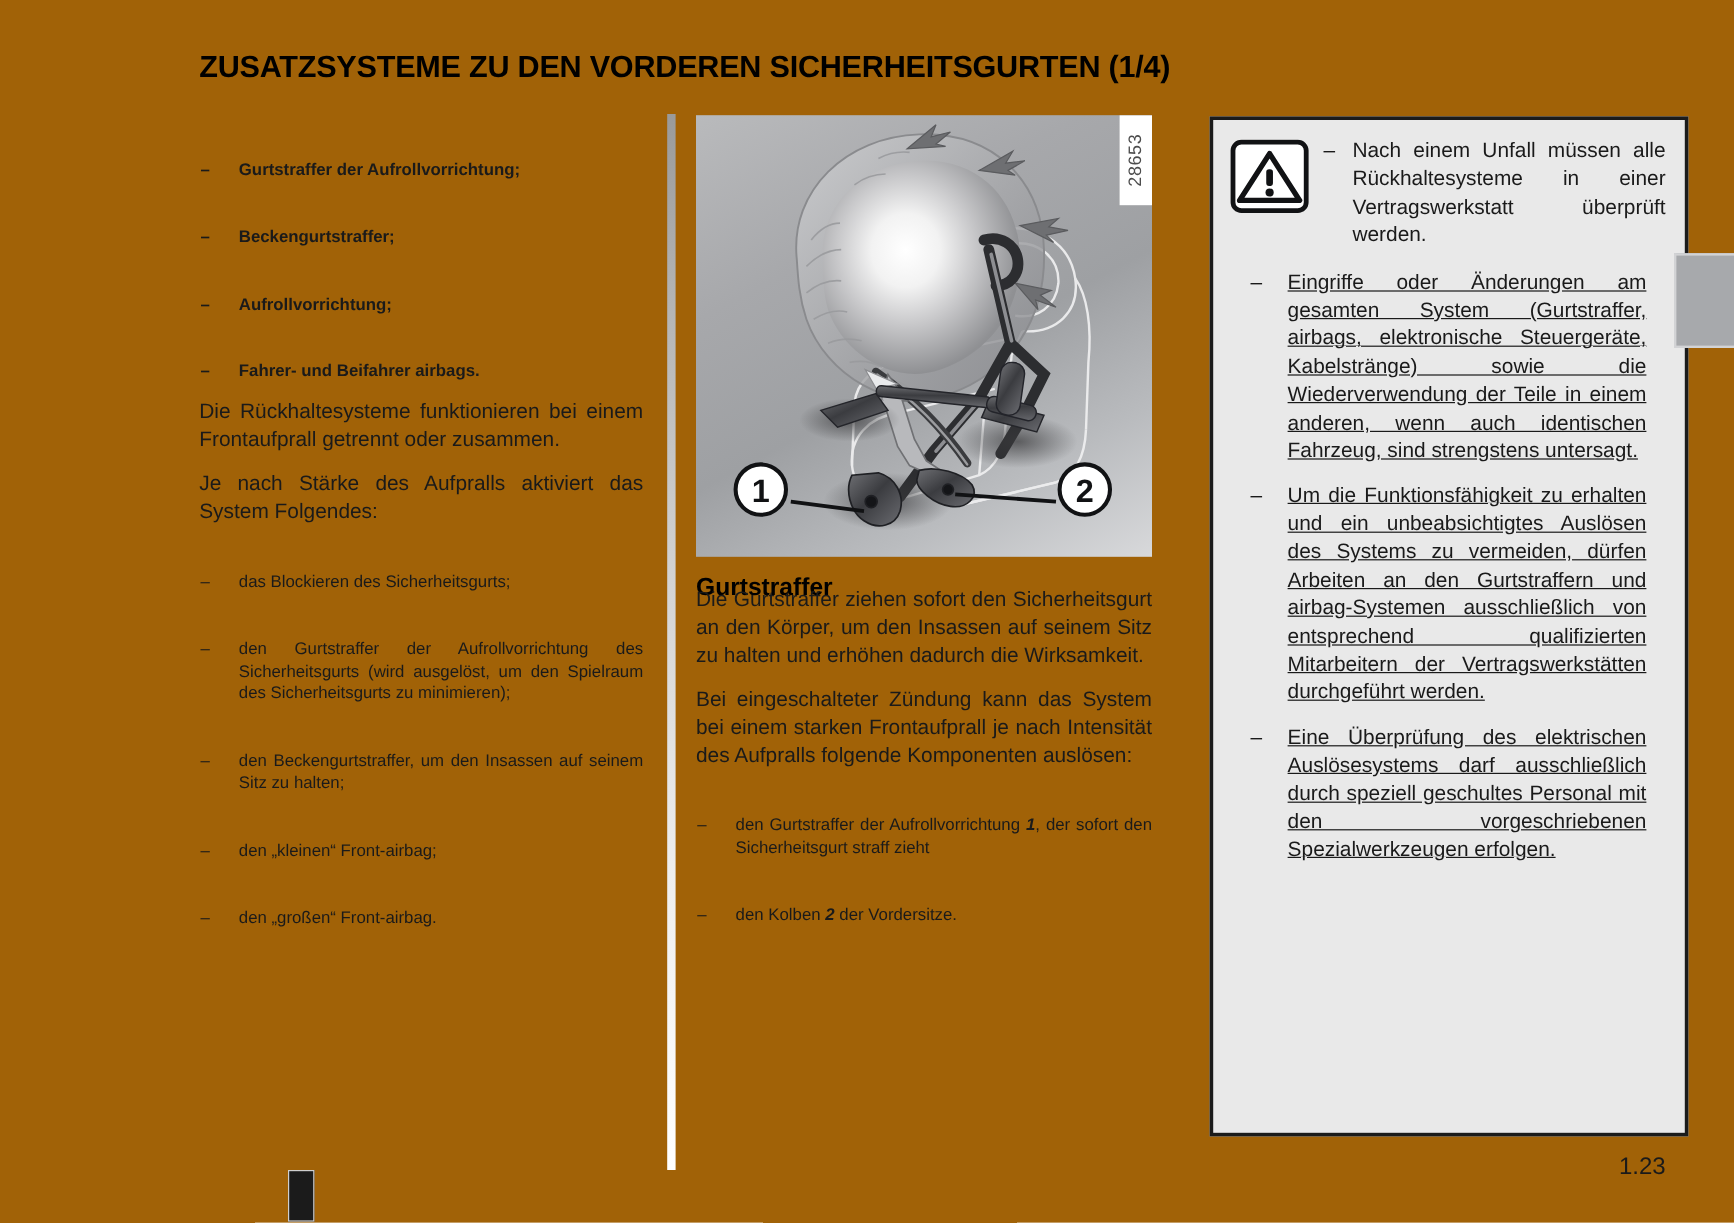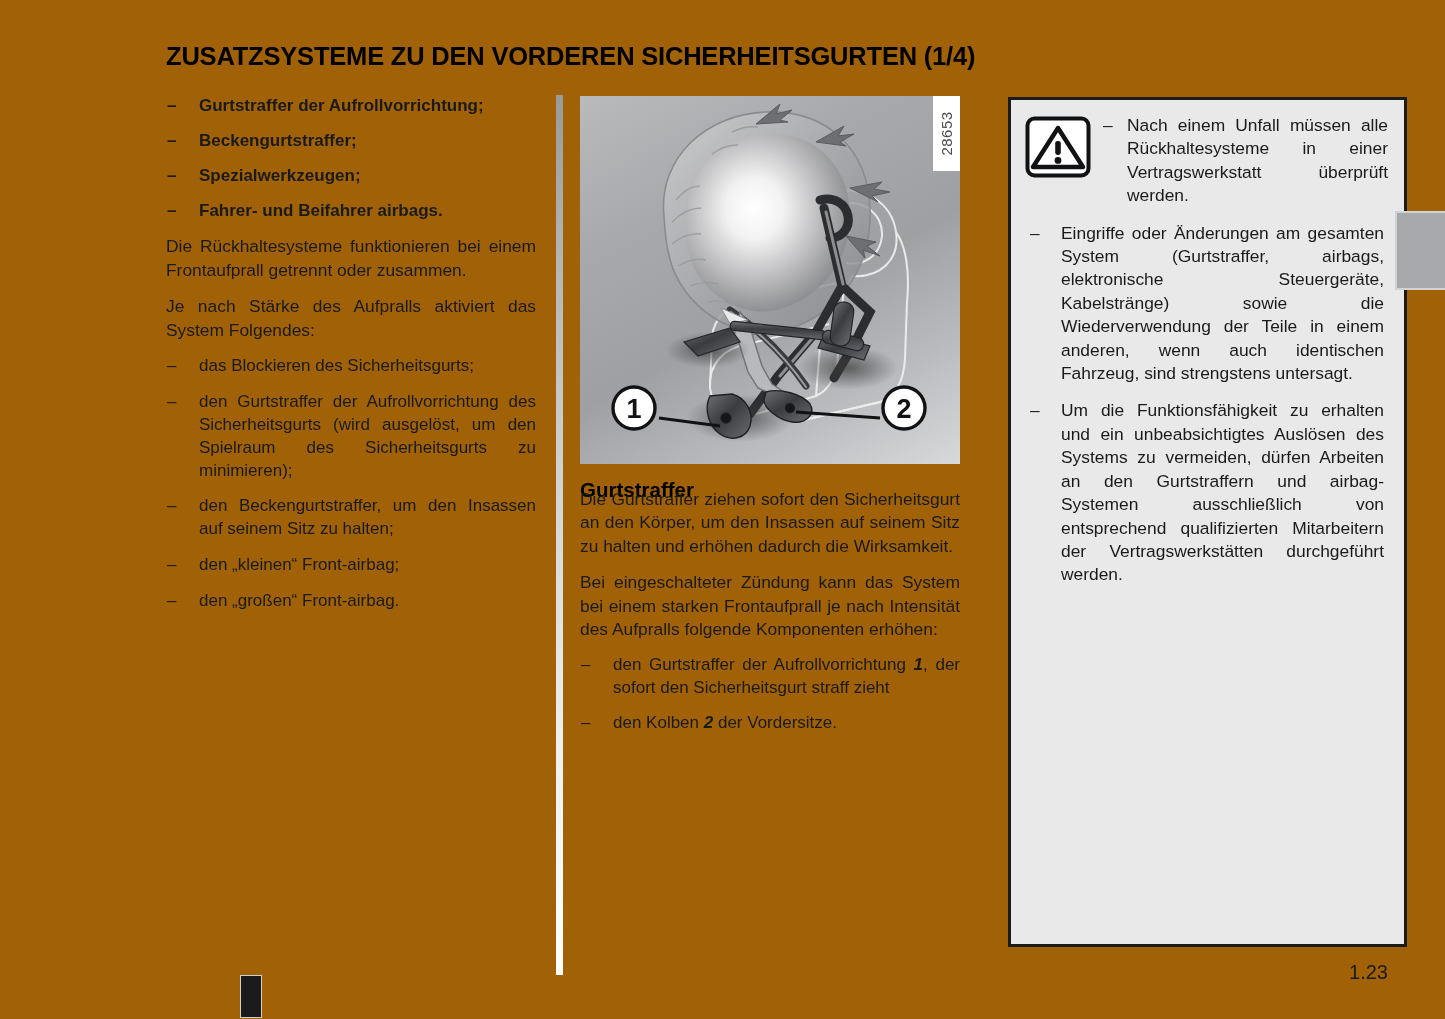--- a/index.html
+++ b/index.html
@@ -63,24 +63,25 @@
   p.body:last-child { margin-bottom: 0; }
 
   ul.dashlist {
     list-style: none;
     margin: 0 0 13px 0;
     padding: 0;
   }
   ul.dashlist li {
     position: relative;
     padding-left: 33px;
-    font-size: 17px;
+    font-size: 14px;
     line-height: 1.345;
     margin-bottom: 12px;
     text-align: justify;
+    margin-top: 37px;
   }
   ul.dashlist li:last-child { margin-bottom: 0; }
   ul.dashlist li::before {
     content: "\2013";
     position: absolute;
     left: 1px;
     top: 0;
   }
   ul.dashlist.bold li { font-weight: bold; }
   ul.dashlist.tight li { margin-bottom: 13px; }
@@ -169,22 +170,23 @@
     text-align: justify;
   }
   .warn-first-text::before {
     content: "\2013";
     position: absolute;
     left: 0;
     top: 0;
   }
   ul.warnlist {
     list-style: none;
-    margin: 4px;
+    margin: 16px;
     padding: 0;
+    text-decoration: underline;
   }
   ul.warnlist li {
     position: relative;
     padding-left: 32px;
     font-size: 17.4px;
     line-height: 1.345;
     margin-bottom: 14px;
     text-align: justify;
   }
   ul.warnlist li:last-child { margin-bottom: 0; }
@@ -235,21 +237,21 @@
 
   <div class="page-title">ZUSATZSYSTEME ZU DEN VORDEREN SICHERHEITSGURTEN (1/4)</div>
 
   <div class="col-rule r1"></div>
 
   <div class="col-left">
 
     <ul class="dashlist bold">
       <li>Gurtstraffer der Aufrollvorrichtung;</li>
       <li>Beckengurtstraffer;</li>
-      <li>Spezialwerkzeugen;</li>
+      <li>Aufrollvorrichtung;</li>
       <li>Fahrer- und Beifahrer airbags.</li>
     </ul>
 
     <p class="body">Die Rückhaltesysteme funktionieren bei einem Frontaufprall getrennt oder zusammen.</p>
     <p class="body">Je nach Stärke des Aufpralls aktiviert das System Folgendes:</p>
 
     <ul class="dashlist tight">
       <li>das Blockieren des Sicherheitsgurts;</li>
       <li>den Gurtstraffer der Aufrollvorrichtung des Sicherheitsgurts (wird ausgelöst, um den Spielraum des Sicherheitsgurts zu minimieren);</li>
       <li>den Beckengurtstraffer, um den Insassen auf seinem Sitz zu halten;</li>
@@ -383,21 +385,21 @@
 
     <div class="fig-id">
       <span>28653</span>
     </div>
   </div>
 
   <div class="sec-heading">Gurtstraffer</div>
 
   <div class="center-body">
     <p class="body">Die Gurtstraffer ziehen sofort den Sicherheitsgurt an den Körper, um den Insassen auf seinem Sitz zu halten und erhöhen dadurch die Wirksamkeit.</p>
-    <p class="body">Bei eingeschalteter Zündung kann das System bei einem starken Frontaufprall je nach Intensität des Aufpralls folgende Komponenten erhöhen:</p>
+    <p class="body">Bei eingeschalteter Zündung kann das System bei einem starken Frontaufprall je nach Intensität des Aufpralls folgende Komponenten auslösen:</p>
     <ul class="dashlist">
       <li>den Gurtstraffer der Aufrollvorrichtung <b><i>1</i></b>, der sofort den Sicherheitsgurt straff zieht</li>
       <li>den Kolben <b><i>2</i></b> der Vordersitze.</li>
     </ul>
   </div>
 
   <div class="warn-box">
     <div class="warn-first">
       <div class="warn-icon">
         <svg width="66" height="62" viewBox="0 0 66 62" aria-hidden="true">
@@ -406,20 +408,21 @@
           <rect x="30.2" y="25" width="5.6" height="14" rx="2.4" fill="#111214"></rect>
           <circle cx="33" cy="44.4" r="3.4" fill="#111214"></circle>
         </svg>
       </div>
       <div class="warn-first-text">Nach einem Unfall müssen alle Rückhaltesysteme in einer Vertragswerkstatt überprüft werden.</div>
     </div>
 
     <ul class="warnlist">
       <li>Eingriffe oder Änderungen am gesamten System (Gurtstraffer, airbags, elektronische Steuergeräte, Kabelstränge) sowie die Wiederverwendung der Teile in einem anderen, wenn auch identischen Fahrzeug, sind strengstens untersagt.</li>
       <li>Um die Funktionsfähigkeit zu erhalten und ein unbeabsichtigtes Auslösen des Systems zu vermeiden, dürfen Arbeiten an den Gurtstraffern und airbag-Systemen ausschließlich von entsprechend qualifizierten Mitarbeitern der Vertragswerkstätten durchgeführt werden.</li>
+      <li>Eine Überprüfung des elektrischen Auslösesystems darf ausschließlich durch speziell geschultes Personal mit den vorgeschriebenen Spezialwerkzeugen erfolgen.</li>
     </ul>
   </div>
 
   <div class="edge-tab"></div>
 
   <div class="page-num">1.23</div>
   <div class="foot-mark"></div>
 
 </div>
 

